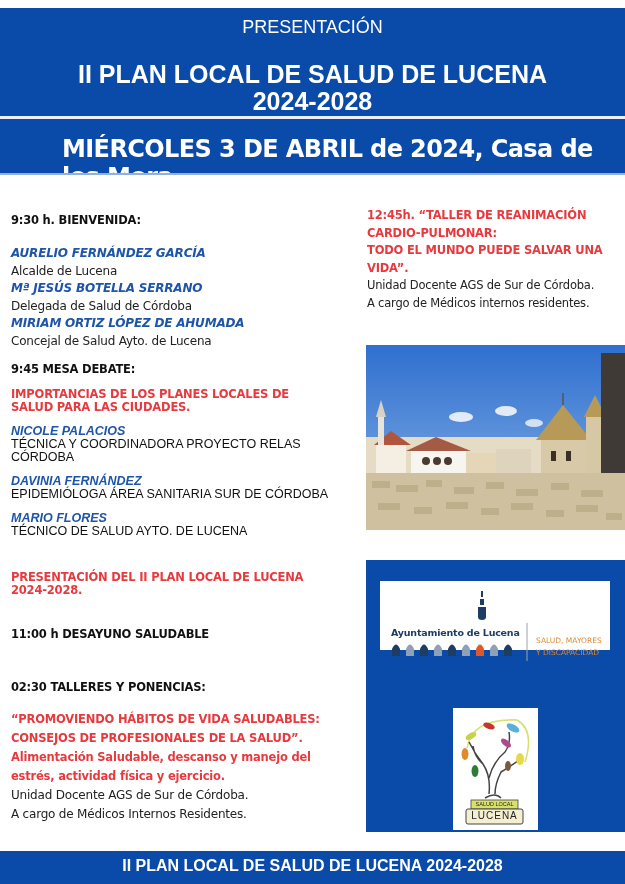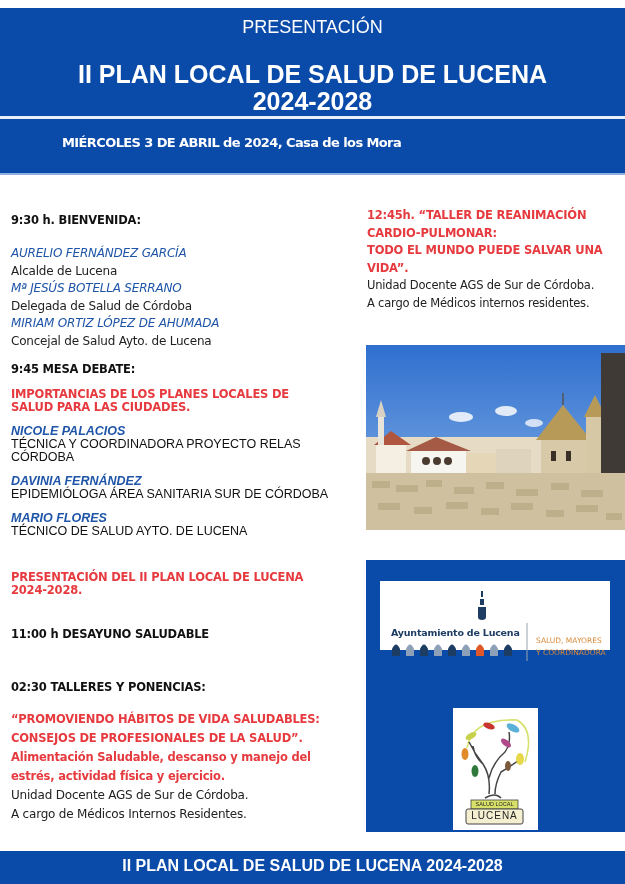--- a/index.html
+++ b/index.html
@@ -4,27 +4,27 @@
 <style>
   html,body{margin:0;padding:0;background:#fff;}
   body{width:625px;height:884px;position:relative;overflow:hidden;font-family:"Liberation Sans",sans-serif;}
   .band{position:absolute;left:0;width:625px;background:#0a4aa8;color:#fff;}
   #top-band{top:8px;height:108px;}
   #top-sep{position:absolute;left:0;top:116px;width:625px;height:3px;background:#e9eef8;}
   #date-band{top:119px;height:54px;}
   #date-band::after{content:"";position:absolute;left:0;bottom:-2px;width:625px;height:2px;background:#8fb0e0;}
   #pres-label{position:absolute;top:9px;left:0;width:100%;text-align:center;font-size:18px;}
   #main-title{position:absolute;top:53px;left:0;width:100%;text-align:center;font-size:25px;font-weight:bold;line-height:27px;}
-  #date-line{position:absolute;left:62px;top:16px;font-size:13px;font-weight:bold;font-family:"DejaVu Sans",sans-serif;letter-spacing:-0.6px;}
+  #date-line{position:absolute;left:62px;top:16px;font-size:24px;font-weight:bold;font-family:"DejaVu Sans",sans-serif;letter-spacing:-0.6px;}
   #footer-band{top:851px;height:38px;}
   #footer-title{position:absolute;top:6px;left:0;width:100%;text-align:center;font-size:16px;font-weight:bold;}
 
   .left{position:absolute;left:11px;width:340px;font-family:"DejaVu Sans",sans-serif;}
   .h{font-weight:bold;color:#111;font-size:11.5px;letter-spacing:-0.2px;}
-  .name{font-weight:normal;font-style:italic;color:#1f55a8;font-size:12px;letter-spacing:-0.2px;}
+  .name{font-weight:bold;font-style:italic;color:#1f55a8;font-size:12px;letter-spacing:-0.2px;}
   .role{color:#222;font-size:12px;letter-spacing:-0.2px;}
   .red{color:#e63a3f;font-weight:bold;font-size:11.5px;letter-spacing:-0.2px;line-height:13px;}
   .sans-name{font-family:"Liberation Sans",sans-serif;font-weight:bold;font-style:italic;color:#1f55a8;font-size:12.5px;line-height:13px;}
   .sans-role{font-family:"Liberation Sans",sans-serif;color:#111;font-size:12.5px;line-height:13px;}
 
   #right-text{position:absolute;left:367px;top:207px;width:255px;font-family:"DejaVu Sans",sans-serif;}
   #right-text .red{font-size:11.5px;line-height:17.5px;}
   #right-text .role{font-size:11.5px;line-height:17.5px;}
 
   #photo{position:absolute;left:366px;top:345px;width:259px;height:185px;overflow:hidden;}
@@ -177,21 +177,21 @@
         <path d="M82 75 v-7 q4 -9 8 0 v7 z" fill="#8ea0b8"></path>
         <path d="M96 75 v-7 q4 -9 8 0 v7 z" fill="#e0572a"></path>
         <path d="M110 75 v-7 q4 -9 8 0 v7 z" fill="#8ea0b8"></path>
         <path d="M124 75 v-7 q4 -9 8 0 v7 z" fill="#1d3d63"></path>
       </g>
       <line x1="147" y1="42" x2="147" y2="80" stroke="#9aa4b0" stroke-width="1"></line>
     </svg>
     <div style="position:absolute;left:11px;top:46px;font-size:9.5px;font-weight:bold;color:#1d3d63;font-family:'DejaVu Sans',sans-serif;letter-spacing:-0.2px;">Ayuntamiento de Lucena</div>
     <div style="position:absolute;left:156px;top:54px;font-size:7.5px;color:#d98a3a;font-family:'DejaVu Sans',sans-serif;line-height:12px;">
       <div>SALUD, MAYORES</div>
-      <div>Y COORDINADORA</div>
+      <div>Y DISCAPACIDAD</div>
     </div>
   </div>
 
   <div id="salud-logo">
     <svg width="85" height="122" viewBox="0 0 85 122">
       <path d="M14 40 q5 -30 50 -28 q18 10 8 42" fill="none" stroke="#d6e06a" stroke-width="1.5"></path>
       <path d="M36 86 q2 -18 -6 -30 q-8 -10 -14 -22 M36 70 q4 -16 16 -26 q6 -8 4 -20 M42 86 q0 -10 6 -22 q10 -6 18 -12 M30 56 q-8 -6 -10 -18" fill="none" stroke="#444" stroke-width="1.5"></path>
       <path d="M32 90 q10 -6 16 0" fill="none" stroke="#444" stroke-width="1.5"></path>
       <ellipse cx="18" cy="28" rx="6" ry="3" fill="#c7d24a" transform="rotate(-30 18 28)"></ellipse>
       <ellipse cx="36" cy="18" rx="6" ry="3" fill="#c7352e" transform="rotate(20 36 18)"></ellipse>

